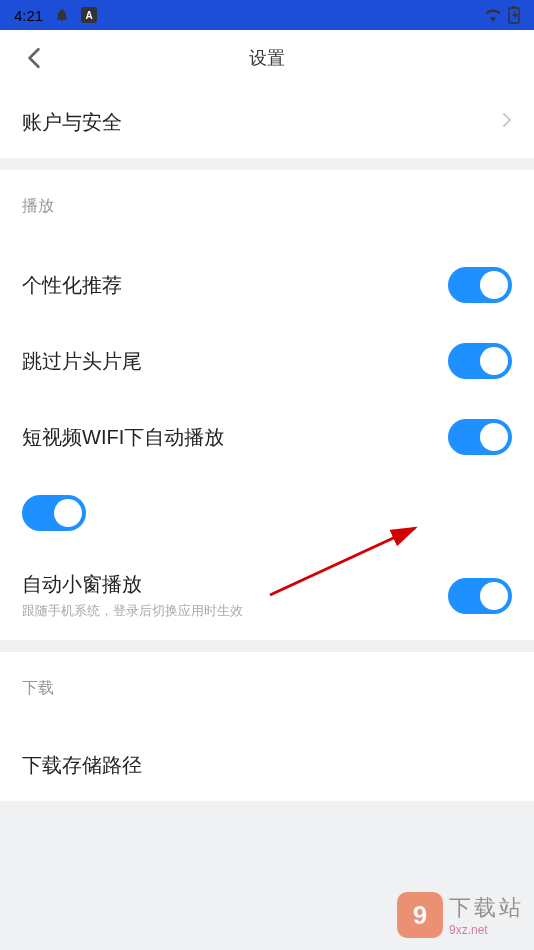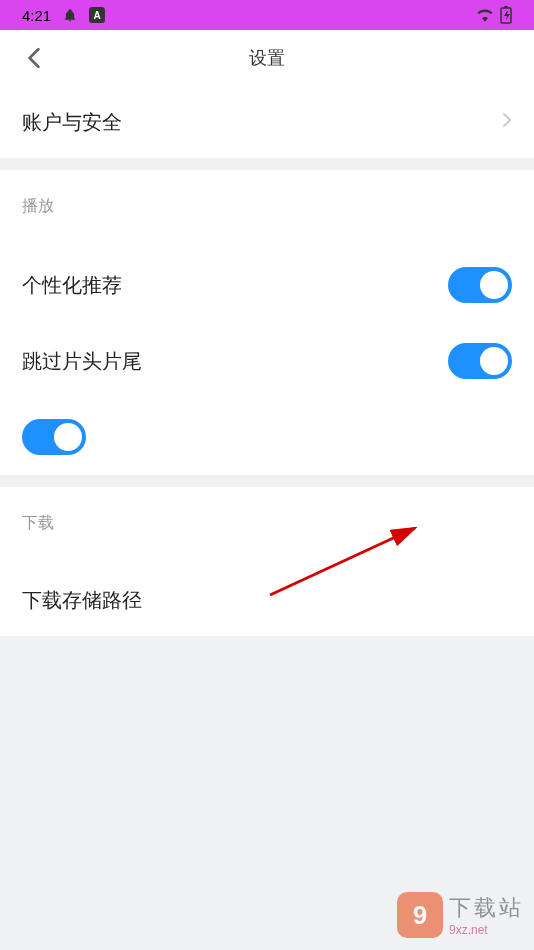--- a/index.html
+++ b/index.html
@@ -13,25 +13,25 @@
       font-family: -apple-system, BlinkMacSystemFont, "Segoe UI", "PingFang SC", "Hiragino Sans GB", "Microsoft YaHei", sans-serif;
       background: #f0f1f2;
       width: 534px;
       height: 950px;
       overflow: hidden;
       position: relative;
     }
     
     .status-bar {
       height: 30px;
-      background: #d946ef;
+      background: #1d4ed8;
       display: flex;
       align-items: center;
       justify-content: space-between;
-      padding: 0 22px;
+      padding: 0 14px;
       font-size: 15px;
       font-weight: 500;
     }
     
     .status-left {
       display: flex;
       align-items: center;
       gap: 12px;
     }
     
@@ -266,28 +266,43 @@
       </div>
     </div>
 
     <div class="setting-item">
       <span class="setting-label">跳过片头片尾</span>
       <div class="toggle">
         <div class="toggle-knob"></div>
       </div>
     </div>
 
-
-
-    <div class="setting-item">
-      <div class="toggle">
-        <div class="toggle-knob"></div>
-      </div>
-    </div>
-
+    <div class="setting-item">
+      <span class="setting-label">短视频WIFI下自动播放</span>
+      <div class="toggle">
+        <div class="toggle-knob"></div>
+      </div>
+    </div>
+
+
+    <div class="setting-item">
+      <div class="toggle">
+        <div class="toggle-knob"></div>
+      </div>
+    </div>
+
+    <div class="setting-item">
+      <div class="setting-label-with-desc">
+        <span class="setting-label">自动小窗播放</span>
+        <span class="setting-desc">跟随手机系统，登录后切换应用时生效</span>
+      </div>
+      <div class="toggle">
+        <div class="toggle-knob"></div>
+      </div>
+    </div>
   </div>
 
   <div class="section">
     <div class="section-header">下载</div>
     <div class="setting-item setting-item-nav">
       <span class="setting-label">下载存储路径</span>
     </div>
   </div>
 
 </div>

